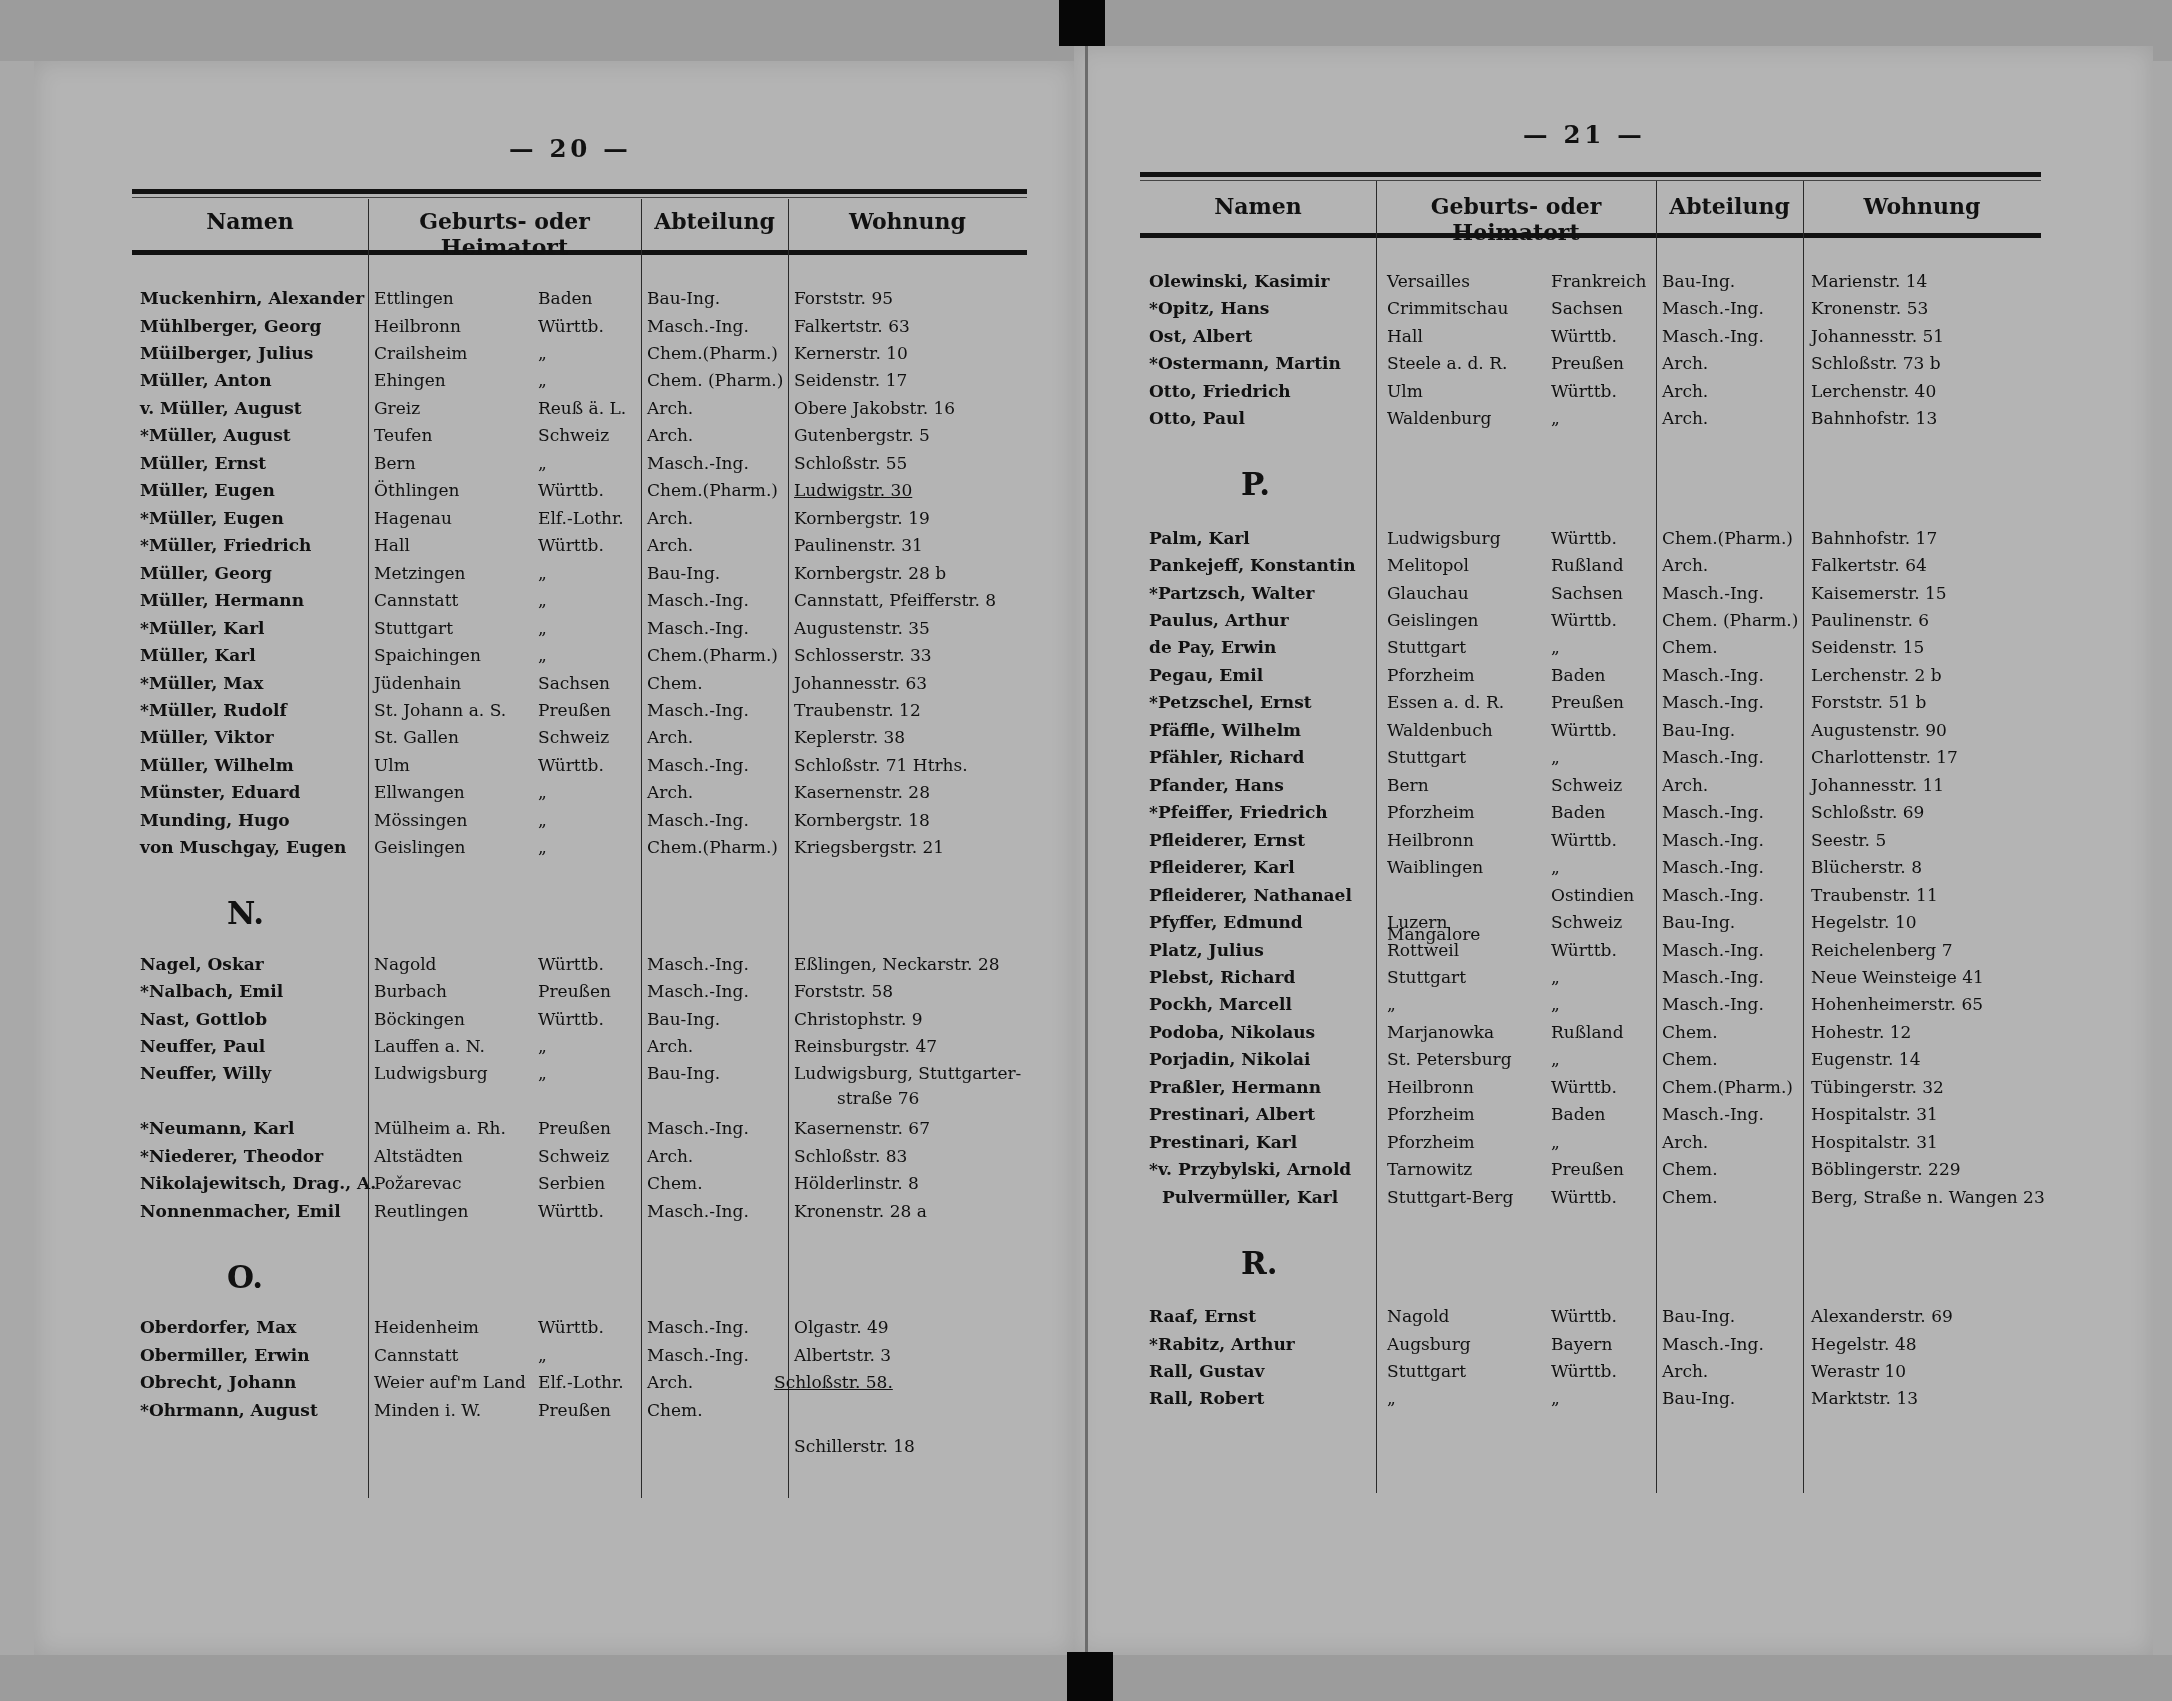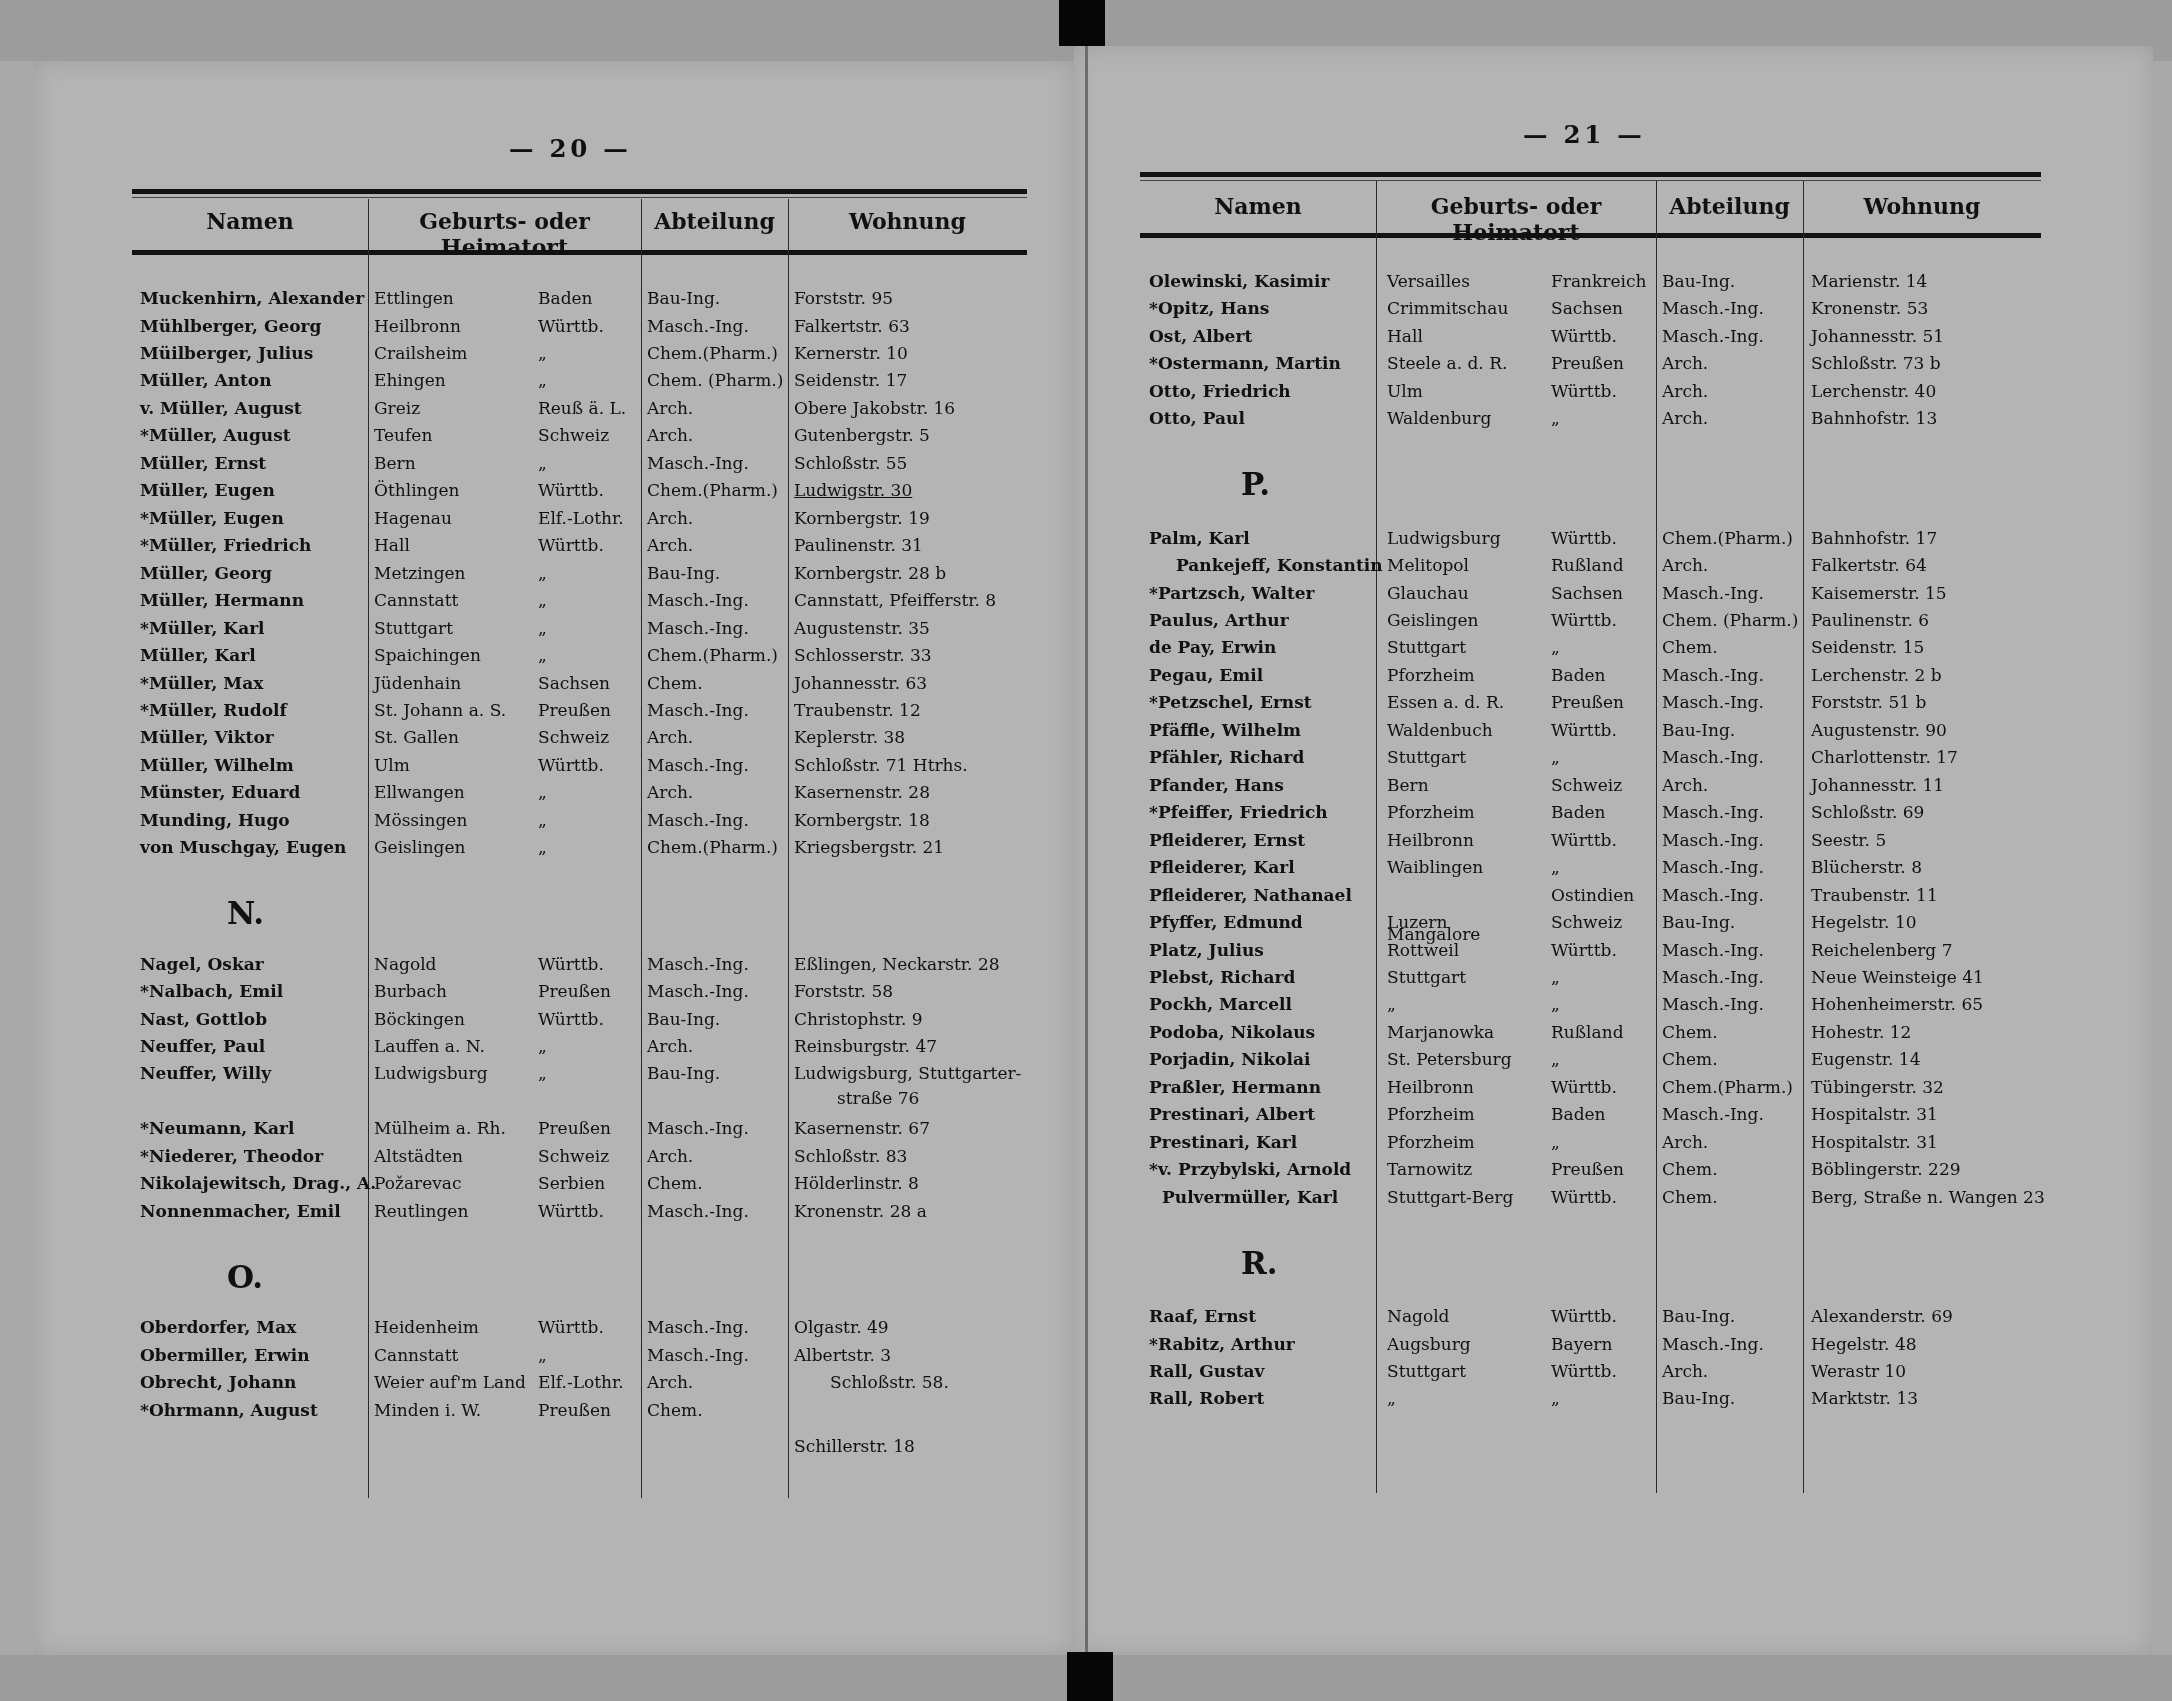--- a/index.html
+++ b/index.html
@@ -294,21 +294,21 @@
       <span style="left: 374px;">Cannstatt</span>
       <span style="left: 538px;">„</span>
       <span style="left: 647px;">Masch.-Ing.</span>
       <span style="left: 794px;">Albertstr. 3</span>
     </div>
     <div class="row" style="left: 0px; top: 1372px;">
       <span class="nm" style="left: 140px;">Obrecht, Johann</span>
       <span style="left: 374px;">Weier auf'm Land</span>
       <span style="left: 538px;">Elf.-Lothr.</span>
       <span style="left: 647px;">Arch.</span>
-      <span style="left: 830px;">Schloßstr. 58.</span>
+      <span style="left: 774px; text-decoration: underline;">Schloßstr. 58.</span>
     </div>
     <div class="row" style="left: 0px; top: 1400px;">
       <span class="nm" style="left: 140px;">*Ohrmann, August</span>
       <span style="left: 374px;">Minden i. W.</span>
       <span style="left: 538px;">Preußen</span>
       <span style="left: 647px;">Chem.</span>
       <span style="left: 794px; margin-top: 36px;">Schillerstr. 18</span>
     </div>
   </div>
 
@@ -370,21 +370,21 @@
     </div>
     <div class="letter" style="left: 1241px; top: 466px;">P.</div>
     <div class="row" style="left: 0px; top: 528px;">
       <span class="nm" style="left: 1149px;">Palm, Karl</span>
       <span style="left: 1387px;">Ludwigsburg</span>
       <span style="left: 1551px;">Württb.</span>
       <span style="left: 1662px;">Chem.(Pharm.)</span>
       <span style="left: 1811px;">Bahnhofstr. 17</span>
     </div>
     <div class="row" style="left: 0px; top: 555px;">
-      <span class="nm" style="left: 1149px; margin-left: 27px;">Pankejeff, Konstantin</span>
+      <span class="nm" style="left: 1149px;">Pankejeff, Konstantin</span>
       <span style="left: 1387px;">Melitopol</span>
       <span style="left: 1551px;">Rußland</span>
       <span style="left: 1662px;">Arch.</span>
       <span style="left: 1811px;">Falkertstr. 64</span>
     </div>
     <div class="row" style="left: 0px; top: 583px;">
       <span class="nm" style="left: 1149px;">*Partzsch, Walter</span>
       <span style="left: 1387px;">Glauchau</span>
       <span style="left: 1551px;">Sachsen</span>
       <span style="left: 1662px;">Masch.-Ing.</span>

